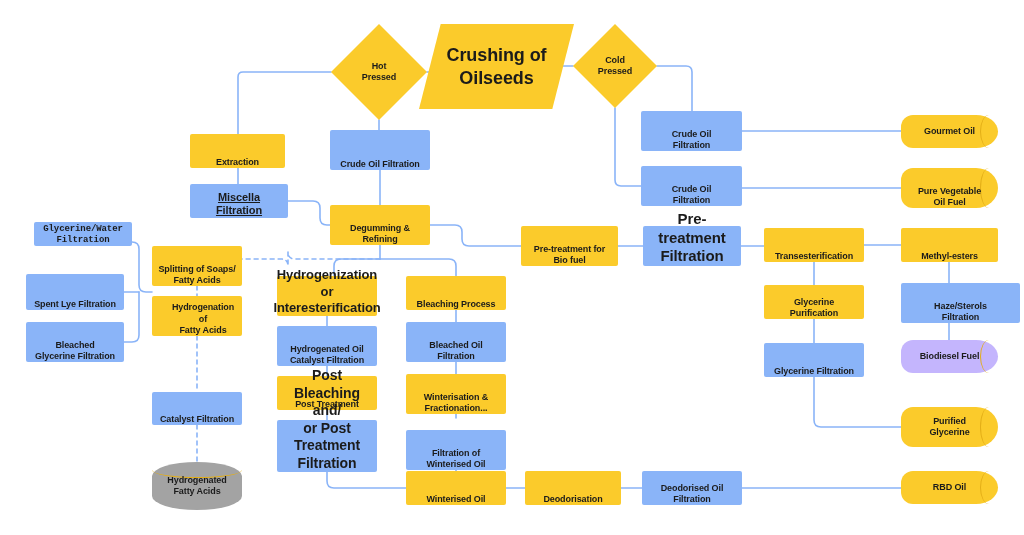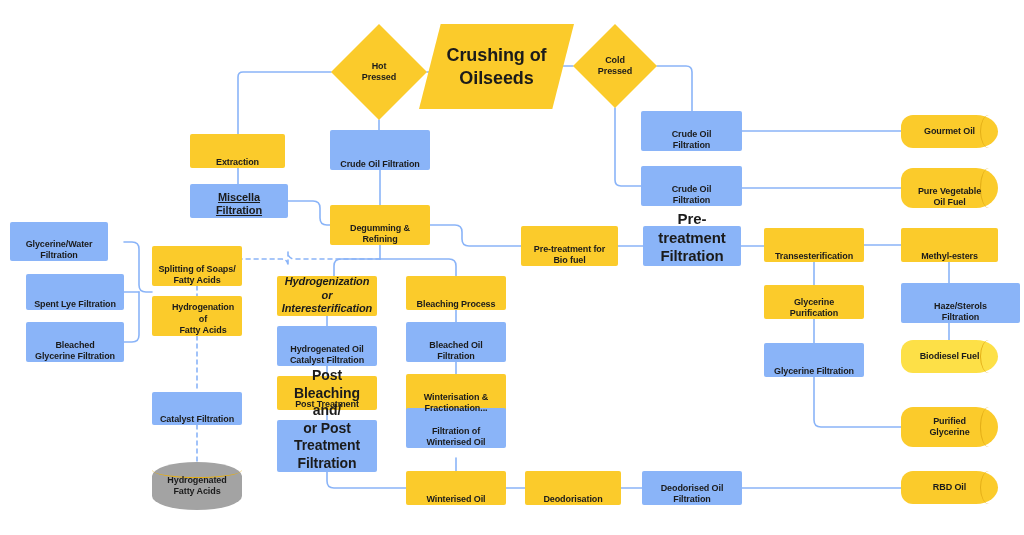--- a/index.html
+++ b/index.html
@@ -183,59 +183,59 @@
       <div class="node rect blue" style="left: 330px; top: 130px; width: 100px; height: 40px; font-size: 9px;"><span class="label">Crude Oil Filtration</span></div>
       <div class="node rect yellow" style="left: 330px; top: 205px; width: 100px; height: 40px; font-size: 9px;"><span class="label">Degumming &amp;
 Refining</span></div>
       <div class="node rect blue" style="left: 641px; top: 111px; width: 101px; height: 40px; font-size: 9px;"><span class="label">Crude Oil
 Filtration</span></div>
       <div class="node rect blue" style="left: 641px; top: 166px; width: 101px; height: 40px; font-size: 9px;"><span class="label">Crude Oil
 Filtration</span></div>
       <div class="node cyl-h" style="left: 901px; top: 115px; width: 97px; height: 33px; font-size: 9px; border-radius: 12px 22px 22px 12px / 12px 50% 50% 12px; background: rgb(251, 203, 43);"><span class="cap"></span><span class="label">Gourmet Oil</span></div>
       <div class="node cyl-h" style="left: 901px; top: 168px; width: 97px; height: 40px; font-size: 9px; border-radius: 12px 22px 22px 12px / 12px 50% 50% 12px; background: rgb(251, 203, 43); align-items: flex-end;"><span class="cap"></span><span class="label">Pure Vegetable
 Oil Fuel</span></div>
-      <div class="node rect blue" style="left: 10px; top: 222px; width: 98px; height: 39px; font-size: 9px;"><span class="label">Glycerine/Water
+      <div class="node rect blue" style="left: 34px; top: 222px; width: 98px; height: 24px; font-size: 9px; font-family: Liberation Mono, monospace;"><span class="label">Glycerine/Water
 Filtration</span></div>
       <div class="node rect blue" style="left: 26px; top: 274px; width: 98px; height: 36px; font-size: 9px;"><span class="label">Spent Lye Filtration</span></div>
       <div class="node rect blue" style="left: 26px; top: 322px; width: 98px; height: 40px; font-size: 9px;"><span class="label">Bleached
 Glycerine Filtration</span></div>
       <div class="node rect yellow" style="left: 152px; top: 246px; width: 90px; height: 40px; font-size: 9px;"><span class="label">Splitting of Soaps/
 Fatty Acids</span></div>
       <div class="node rect yellow" style="left: 152px; top: 296px; width: 90px; height: 40px; font-size: 9px; padding-left: 12px;"><span class="label">Hydrogenation of
 Fatty Acids</span></div>
       <div class="node rect blue" style="left: 152px; top: 392px; width: 90px; height: 33px; font-size: 9px;"><span class="label">Catalyst Filtration</span></div>
       <div class="node cyl-v" style="left: 152px; top: 462px; width: 90px; height: 48px; font-size: 9px; background: #a3a3a3;"><span class="topcap"></span><span class="label">Hydrogenated
 Fatty Acids</span></div>
-      <div class="node rect yellow" style="left: 277px; top: 276px; width: 100px; height: 40px; font-size: 11px; font-style: italic;"><span class="label">Hydrogenization or
+      <div class="node rect yellow" style="left: 277px; top: 276px; width: 100px; height: 40px; font-size: 13px;"><span class="label">Hydrogenization or
 Interesterification</span></div>
       <div class="node rect blue" style="left: 277px; top: 326px; width: 100px; height: 40px; font-size: 9px;"><span class="label">Hydrogenated Oil
 Catalyst Filtration</span></div>
       <div class="node rect yellow" style="left: 277px; top: 376px; width: 100px; height: 34px; font-size: 9px;"><span class="label">Post Treatment</span></div>
       <div class="node rect blue" style="left: 277px; top: 420px; width: 100px; height: 52px; font-size: 14px;"><span class="label">Post Bleaching and/
 or Post Treatment
 Filtration</span></div>
       <div class="node rect yellow" style="left: 406px; top: 276px; width: 100px; height: 34px; font-size: 9px;"><span class="label">Bleaching Process</span></div>
       <div class="node rect blue" style="left: 406px; top: 322px; width: 100px; height: 40px; font-size: 9px;"><span class="label">Bleached Oil
 Filtration</span></div>
       <div class="node rect yellow" style="left: 406px; top: 374px; width: 100px; height: 40px; font-size: 9px;"><span class="label">Winterisation &amp;
 Fractionation...</span></div>
-      <div class="node rect blue" style="left: 406px; top: 408px; width: 100px; height: 40px; font-size: 9px;"><span class="label">Filtration of
+      <div class="node rect blue" style="left: 406px; top: 430px; width: 100px; height: 40px; font-size: 9px;"><span class="label">Filtration of
 Winterised Oil</span></div>
       <div class="node rect yellow" style="left: 406px; top: 471px; width: 100px; height: 34px; font-size: 9px;"><span class="label">Winterised Oil</span></div>
       <div class="node rect yellow" style="left: 525px; top: 471px; width: 96px; height: 34px; font-size: 9px;"><span class="label">Deodorisation</span></div>
       <div class="node rect blue" style="left: 642px; top: 471px; width: 100px; height: 34px; font-size: 9px;"><span class="label">Deodorised Oil
 Filtration</span></div>
       <div class="node cyl-h" style="left: 901px; top: 471px; width: 97px; height: 33px; font-size: 9px; border-radius: 12px 22px 22px 12px / 12px 50% 50% 12px; background: rgb(251, 203, 43);"><span class="cap"></span><span class="label">RBD Oil</span></div>
       <div class="node rect yellow" style="left: 521px; top: 226px; width: 97px; height: 40px; font-size: 9px;"><span class="label">Pre-treatment for
 Bio fuel</span></div>
       <div class="node rect blue" style="left: 643px; top: 226px; width: 98px; height: 40px; font-size: 15px;"><span class="label">Pre-treatment
 Filtration</span></div>
       <div class="node rect yellow" style="left: 764px; top: 228px; width: 100px; height: 34px; font-size: 9px;"><span class="label">Transesterification</span></div>
       <div class="node rect yellow" style="left: 764px; top: 285px; width: 100px; height: 34px; font-size: 9px;"><span class="label">Glycerine Purification</span></div>
       <div class="node rect blue" style="left: 764px; top: 343px; width: 100px; height: 34px; font-size: 9px;"><span class="label">Glycerine Filtration</span></div>
       <div class="node rect yellow" style="left: 901px; top: 228px; width: 97px; height: 34px; font-size: 9px;"><span class="label">Methyl-esters</span></div>
       <div class="node rect blue" style="left: 901px; top: 283px; width: 119px; height: 40px; font-size: 9px;"><span class="label">Haze/Sterols
 Filtration</span></div>
-      <div class="node cyl-h" style="left: 901px; top: 340px; width: 97px; height: 33px; font-size: 9px; border-radius: 12px 22px 22px 12px / 12px 50% 50% 12px; background: #fde047;"><span class="cap"></span><span class="label">Biodiesel Fuel</span></div>
+      <div class="node cyl-h" style="left: 901px; top: 340px; width: 97px; height: 33px; font-size: 9px; border-radius: 12px 22px 22px 12px / 12px 50% 50% 12px; background: #c4b5fd;"><span class="cap"></span><span class="label">Biodiesel Fuel</span></div>
       <div class="node cyl-h" style="left: 901px; top: 407px; width: 97px; height: 40px; font-size: 9px; border-radius: 12px 22px 22px 12px / 12px 50% 50% 12px; background: rgb(251, 203, 43);"><span class="cap"></span><span class="label">Purified
 Glycerine</span></div>
     </div>
 </div>
 
 </body></html>

